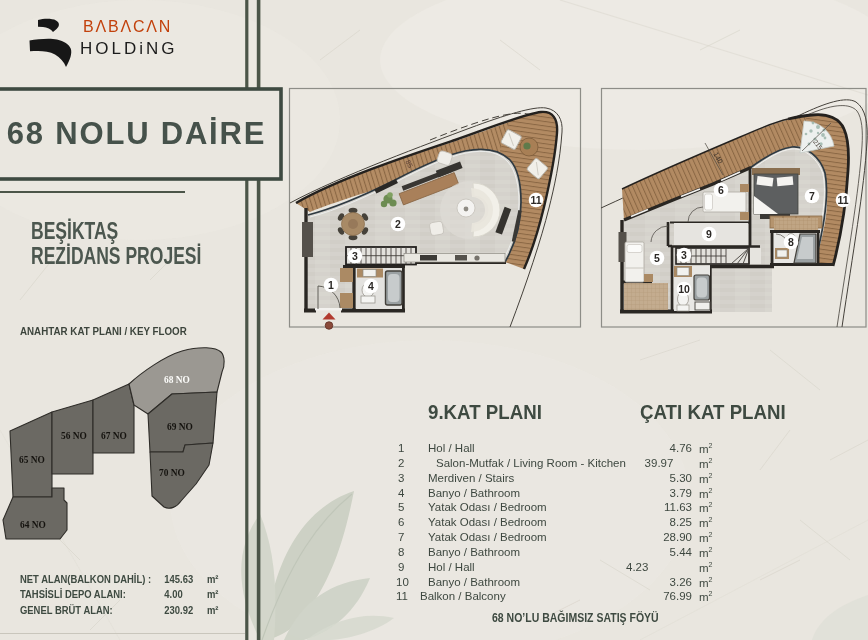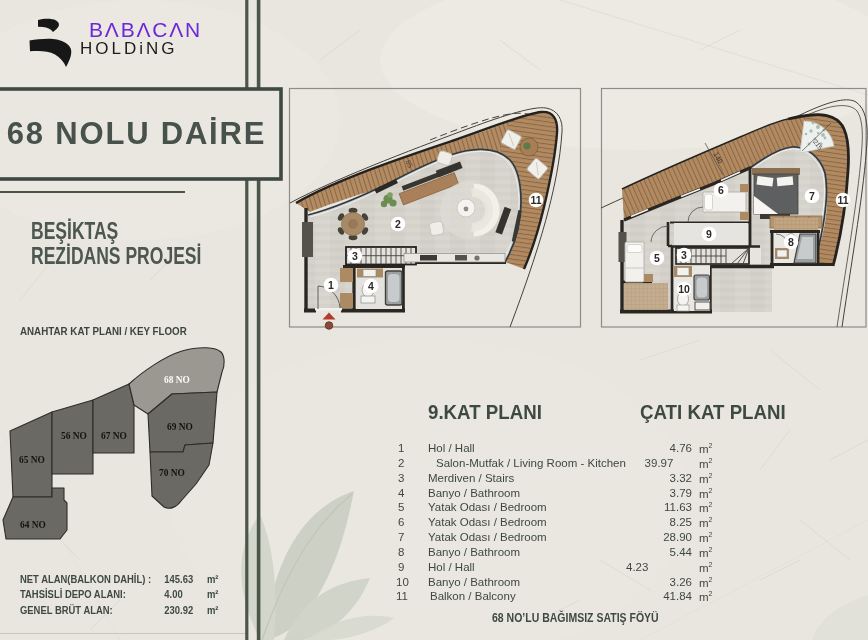--- a/index.html
+++ b/index.html
@@ -429,21 +429,21 @@
         <circle cx="684" cy="289.0" r="7.3" fill="#ffffff"></circle>
         <text x="684" y="292.7" font-size="10.5" font-weight="bold" fill="#2c2926" text-anchor="middle">10</text>
       </g>
 
 <g>
         <circle cx="843" cy="200.0" r="7.3" fill="#ffffff"></circle>
         <text x="843" y="203.7" font-size="10.5" font-weight="bold" fill="#2c2926" text-anchor="middle">11</text>
       </g>
 </svg>
 
-<div class="abs" style="left:89px;top:17.5px;font-size:21px;letter-spacing:1.8px;color:#6d28d9;white-space:nowrap">BΛBΛCΛN</div>
+<div class="abs" style="left:83px;top:17.5px;font-size:16px;letter-spacing:1.8px;color:#c2410c;white-space:nowrap">BΛBΛCΛN</div>
 <div class="abs" style="left:80px;top:38.5px;font-size:17px;letter-spacing:3px;color:#1c1c1c;white-space:nowrap">HOLDiNG</div>
 
 <div class="abs" style="left:-8px;top:116px;width:289px;text-align:center;font-size:31px;font-weight:bold;color:#46524b;letter-spacing:1.8px">68 NOLU DAİRE</div>
 
 <div class="abs" style="left:31px;top:218px;font-size:24px;font-weight:bold;color:#4c574f;line-height:25.2px;transform:scaleX(0.73);transform-origin:left top;white-space:nowrap">BEŞİKTAŞ<br>REZİDANS PROJESİ</div>
 
 <div class="abs" style="left:20px;top:324.5px;font-size:11.5px;font-weight:bold;color:#3c443c;transform:scaleX(0.85);transform-origin:left top;white-space:nowrap">ANAHTAR KAT PLANI / KEY FLOOR</div>
 
 <div class="abs" style="left:20px;top:571.5px;font-size:11.5px;font-weight:bold;color:#3e4a41;line-height:15.5px;width:280px;transform:scaleX(0.82);transform-origin:left top;white-space:nowrap">
 <div>NET ALAN(BALKON DAHİL) :<span style="position:absolute;left:176px">145.63</span><span style="position:absolute;left:228px">m²</span></div>
@@ -464,21 +464,21 @@
       </div>
   <div style="position:relative;height:14.85px">
         <span style="position:absolute;left:2px">2</span>
         <span style="position:absolute;left:40px">Salon-Mutfak / Living Room - Kitchen</span>
         <span style="position:absolute;left:230px;width:66px;text-align:center">39.97</span>
         <span style="position:absolute;left:303px">m<sup style="font-size:7px">2</sup></span>
       </div>
   <div style="position:relative;height:14.85px">
         <span style="position:absolute;left:2px">3</span>
         <span style="position:absolute;left:32px">Merdiven / Stairs</span>
-        <span style="position:absolute;left:230px;width:66px;text-align:right">3.32</span>
+        <span style="position:absolute;left:230px;width:66px;text-align:right">5.30</span>
         <span style="position:absolute;left:303px">m<sup style="font-size:7px">2</sup></span>
       </div>
   <div style="position:relative;height:14.85px">
         <span style="position:absolute;left:2px">4</span>
         <span style="position:absolute;left:32px">Banyo / Bathroom</span>
         <span style="position:absolute;left:230px;width:66px;text-align:right">3.79</span>
         <span style="position:absolute;left:303px">m<sup style="font-size:7px">2</sup></span>
       </div>
   <div style="position:relative;height:14.85px">
         <span style="position:absolute;left:2px">5</span>
@@ -511,21 +511,21 @@
         <span style="position:absolute;left:303px">m<sup style="font-size:7px">2</sup></span>
       </div>
   <div style="position:relative;height:14.85px">
         <span style="position:absolute;left:0px">10</span>
         <span style="position:absolute;left:32px">Banyo / Bathroom</span>
         <span style="position:absolute;left:230px;width:66px;text-align:right">3.26</span>
         <span style="position:absolute;left:303px">m<sup style="font-size:7px">2</sup></span>
       </div>
   <div style="position:relative;height:14.85px">
         <span style="position:absolute;left:0px">11</span>
-        <span style="position:absolute;left:34px">Balkon / Balcony</span>
-        <span style="position:absolute;left:230px;width:66px;text-align:right">41.84</span>
+        <span style="position:absolute;left:24px">Balkon / Balcony</span>
+        <span style="position:absolute;left:230px;width:66px;text-align:right">76.99</span>
         <span style="position:absolute;left:303px">m<sup style="font-size:7px">2</sup></span>
       </div>
 </div>
 
 <div class="abs" style="left:492px;top:610.5px;font-size:12.5px;font-weight:bold;color:#3e4a41;transform:scaleX(0.84);transform-origin:left top;white-space:nowrap">68 NO’LU BAĞIMSIZ SATIŞ FÖYÜ</div>
 
 </div>
 
 </body></html>

